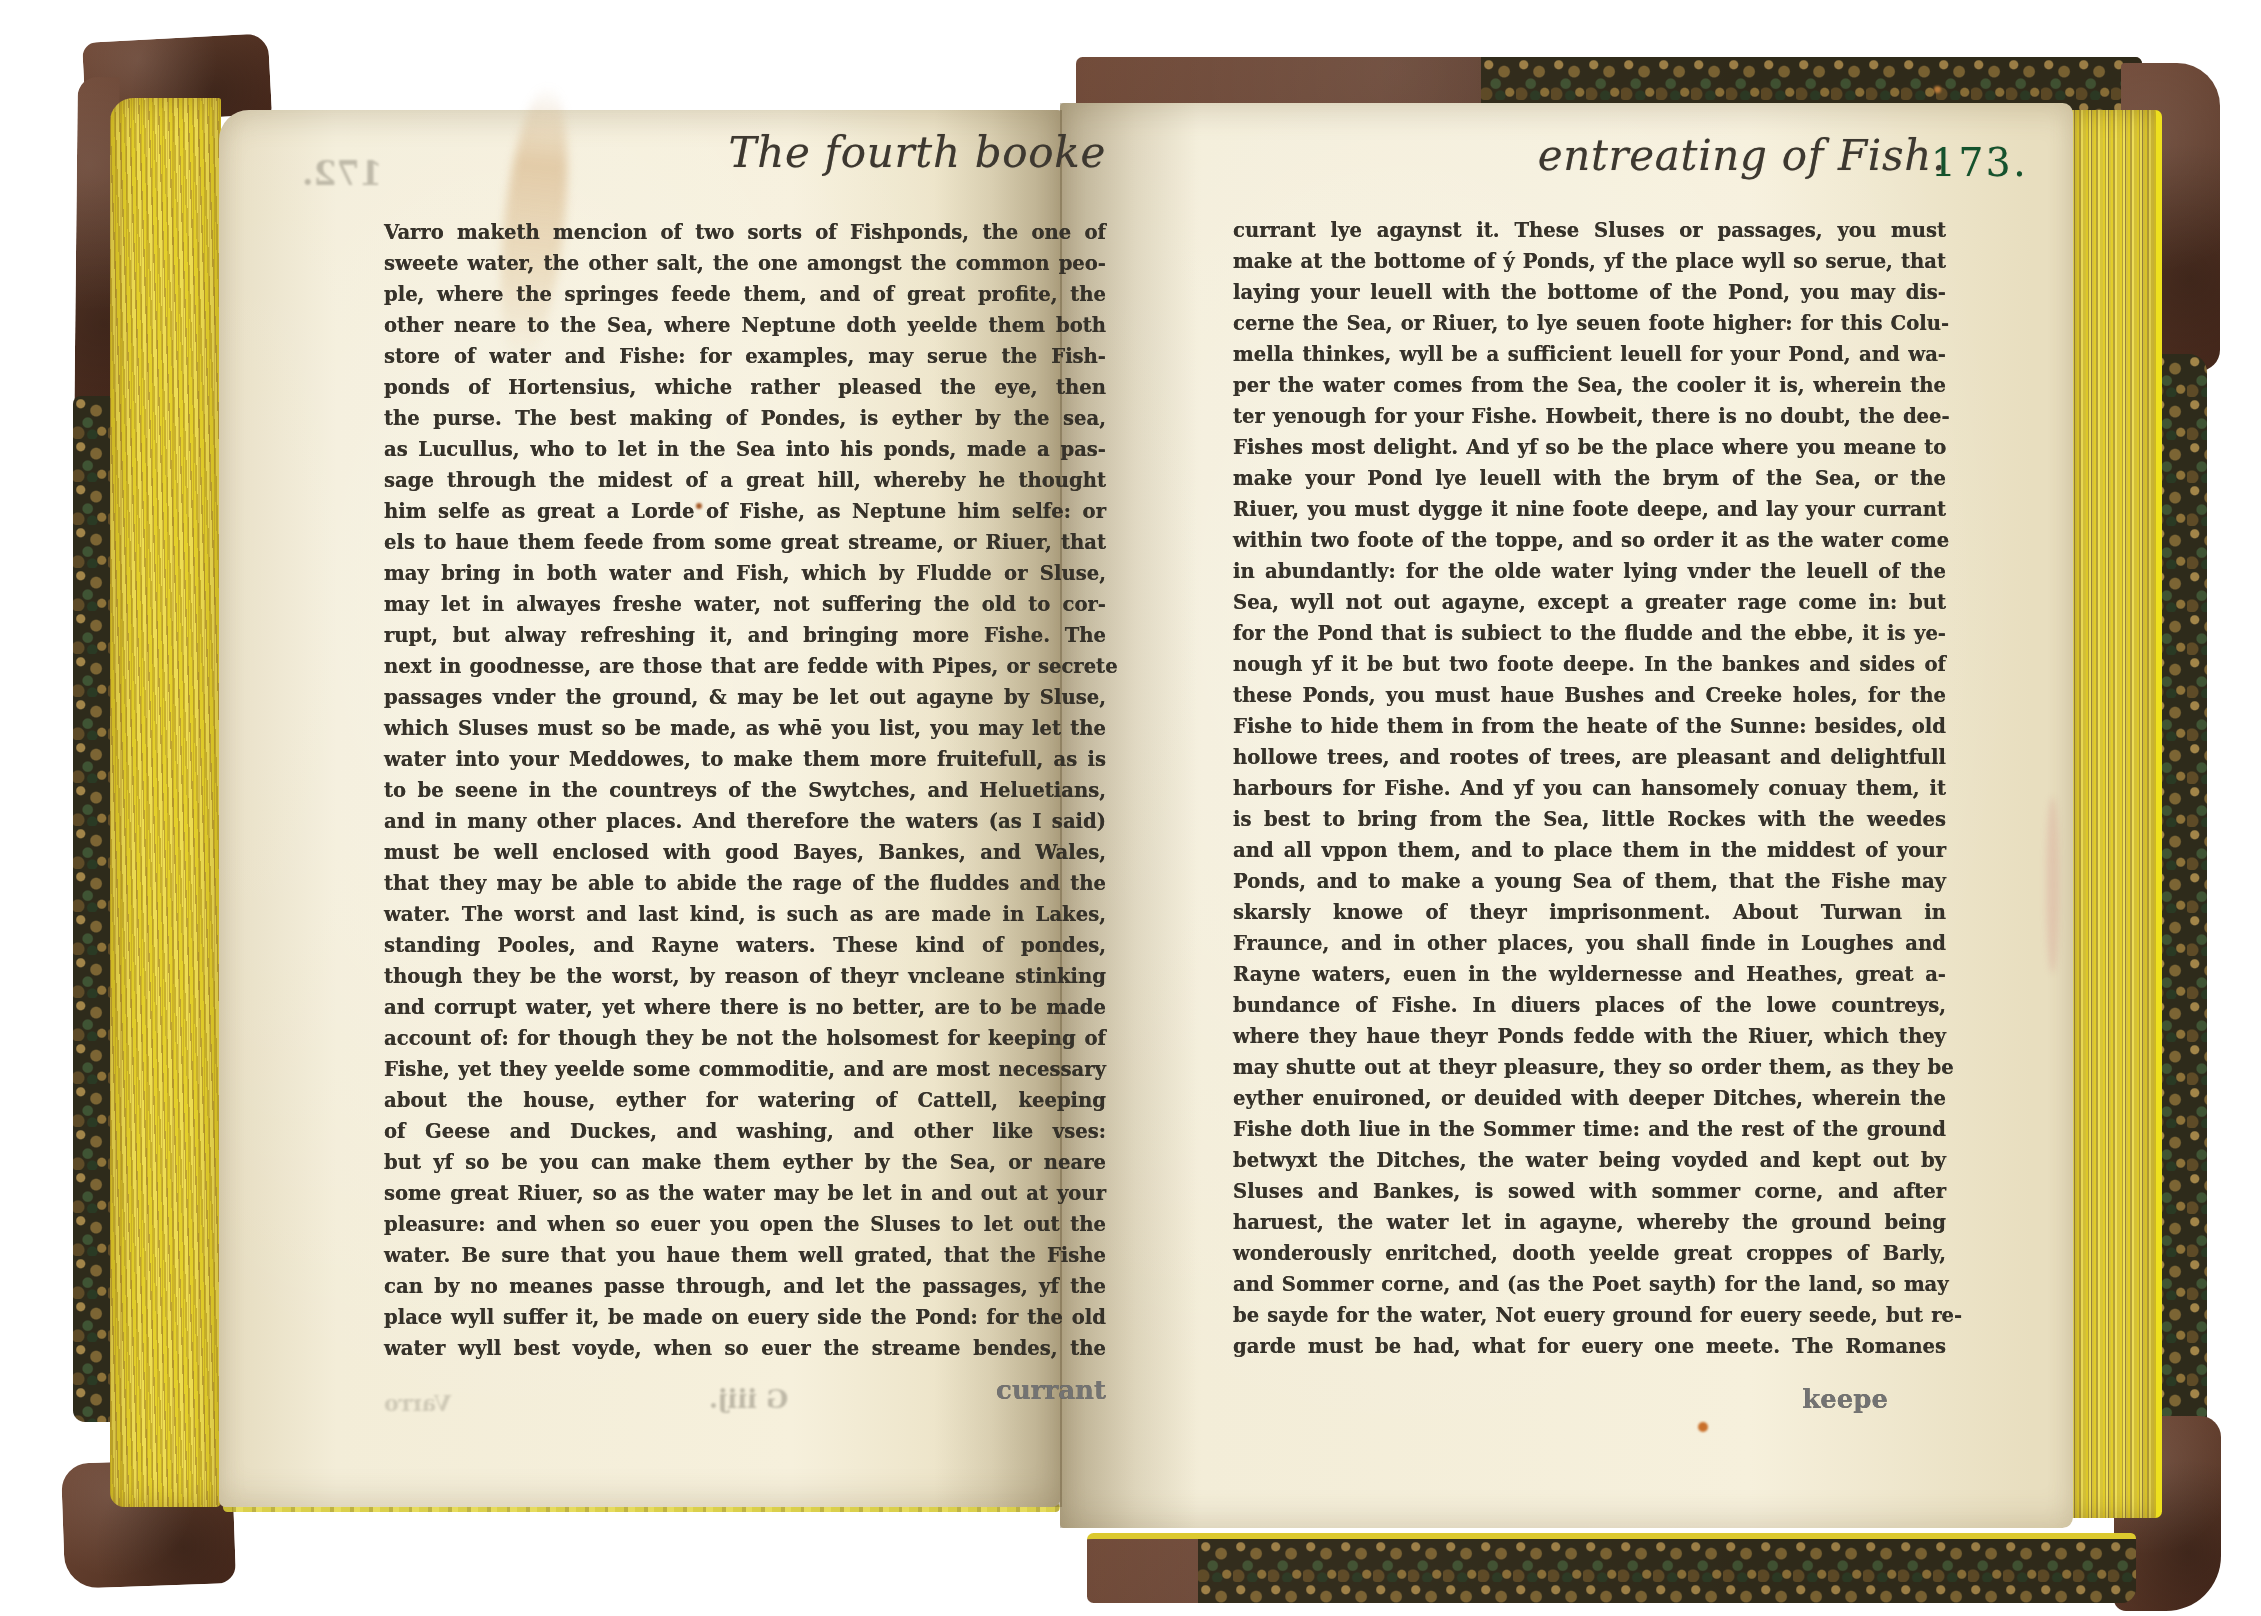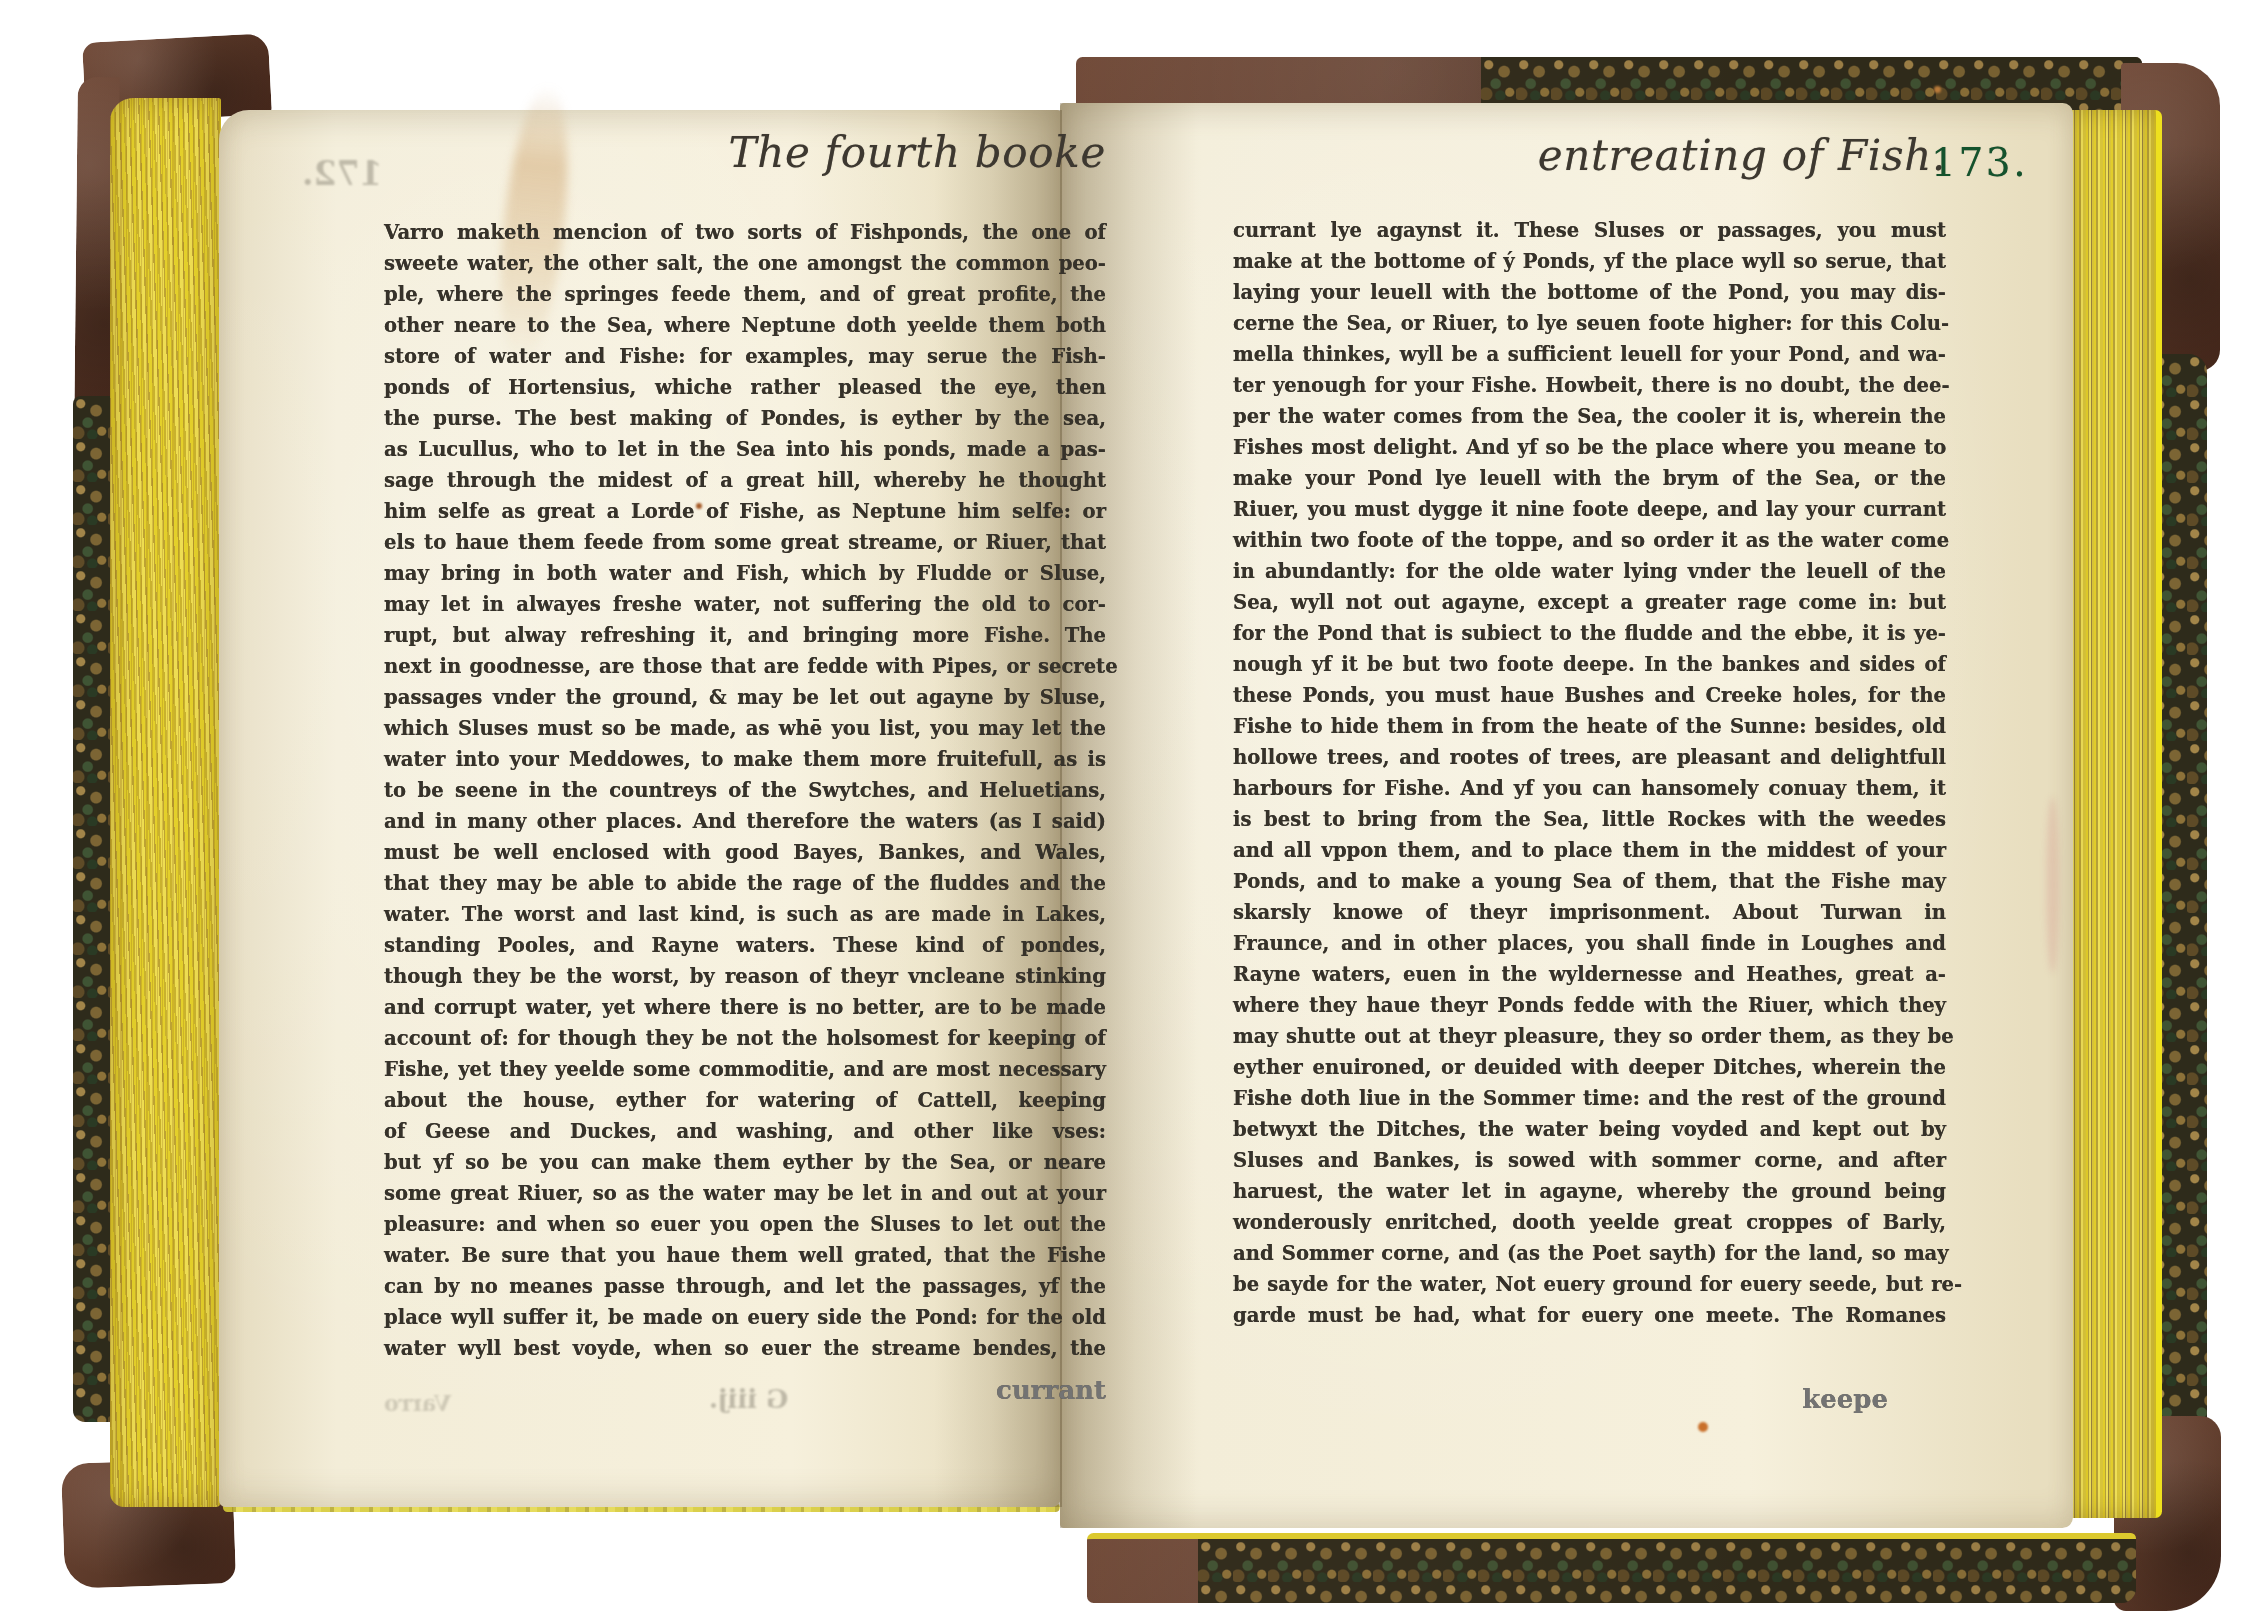--- a/index.html
+++ b/index.html
@@ -174,40 +174,41 @@
   <div class="abs running-head" style="left:1233px;top:131px;width:713px;">entreating of Fish.</div>
 
   <div class="abs pagenum" style="left:1931px;top:140px;">173.</div>
 
   <div class="lines abs" style="left:1233px;top:215px;width:713px;">
       <div class="line">currant lye agaynst it. These Sluses or passages, you must</div>
       <div class="line">make at the bottome of ý Ponds, yf the place wyll so serue, that</div>
       <div class="line">laying your leuell with the bottome of the Pond, you may dis-</div>
       <div class="line">cerne the Sea, or Riuer, to lye seuen foote higher: for this Colu-</div>
       <div class="line">mella thinkes, wyll be a sufficient leuell for your Pond, and wa-</div>
+      <div class="line">per the water comes from the Sea, the cooler it is, wherein the</div>
       <div class="line">ter yenough for your Fishe. Howbeit, there is no doubt, the dee-</div>
-      <div class="line">per the water comes from the Sea, the cooler it is, wherein the</div>
       <div class="line">Fishes most delight. And yf so be the place where you meane to</div>
       <div class="line">make your Pond lye leuell with the brym of the Sea, or the</div>
       <div class="line">Riuer, you must dygge it nine foote deepe, and lay your currant</div>
       <div class="line">within two foote of the toppe, and so order it as the water come</div>
       <div class="line">in abundantly: for the olde water lying vnder the leuell of the</div>
       <div class="line">Sea, wyll not out agayne, except a greater rage come in: but</div>
       <div class="line">for the Pond that is subiect to the fludde and the ebbe, it is ye-</div>
       <div class="line">nough yf it be but two foote deepe. In the bankes and sides of</div>
       <div class="line">these Ponds, you must haue Bushes and Creeke holes, for the</div>
       <div class="line">Fishe to hide them in from the heate of the Sunne: besides, old</div>
       <div class="line">hollowe trees, and rootes of trees, are pleasant and delightfull</div>
       <div class="line">harbours for Fishe. And yf you can hansomely conuay them, it</div>
       <div class="line">is best to bring from the Sea, little Rockes with the weedes</div>
       <div class="line">and all vppon them, and to place them in the middest of your</div>
       <div class="line">Ponds, and to make a young Sea of them, that the Fishe may</div>
       <div class="line">skarsly knowe of theyr imprisonment. About Turwan in</div>
       <div class="line">Fraunce, and in other places, you shall finde in Loughes and</div>
       <div class="line">Rayne waters, euen in the wyldernesse and Heathes, great a-</div>
+      <div class="line">bundance of Fishe. In diuers places of the lowe countreys,</div>
       <div class="line">where they haue theyr Ponds fedde with the Riuer, which they</div>
       <div class="line">may shutte out at theyr pleasure, they so order them, as they be</div>
       <div class="line">eyther enuironed, or deuided with deeper Ditches, wherein the</div>
       <div class="line">Fishe doth liue in the Sommer time: and the rest of the ground</div>
       <div class="line">betwyxt the Ditches, the water being voyded and kept out by</div>
       <div class="line">Sluses and Bankes, is sowed with sommer corne, and after</div>
       <div class="line">haruest, the water let in agayne, whereby the ground being</div>
       <div class="line">wonderously enritched, dooth yeelde great croppes of Barly,</div>
       <div class="line">and Sommer corne, and (as the Poet sayth) for the land, so may</div>
       <div class="line">be sayde for the water, Not euery ground for euery seede, but re-</div>

